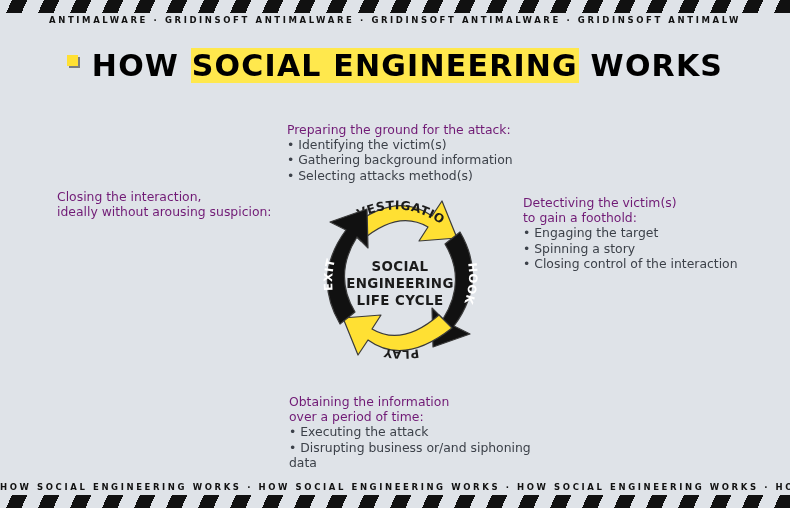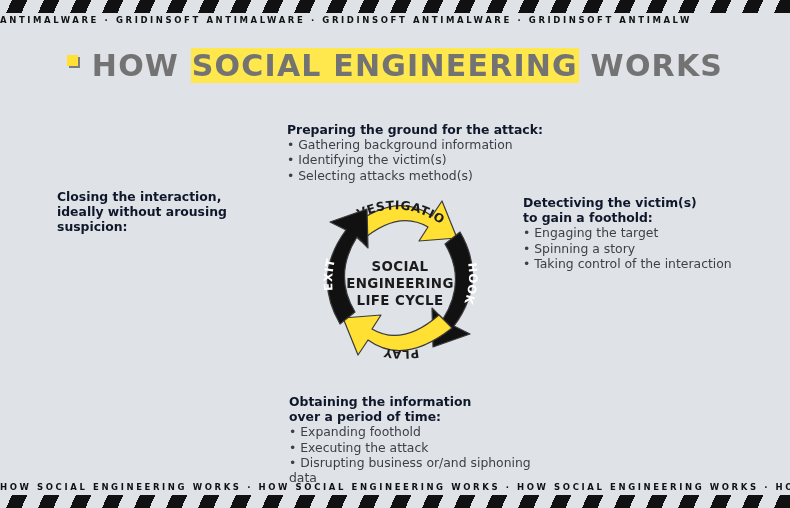--- a/index.html
+++ b/index.html
@@ -17,20 +17,21 @@
     background: #dfe3e8;
     overflow: hidden;
   }
 
   
   .band {
     position: absolute;
     left: 0;
     width: 690px;
     height: 28px;
+    text-align: center;
   }
   .band.top { top: 0; }
   .band.bottom { bottom: 0; }
 
   .stripes {
     position: absolute;
     left: -20px;
     width: 840px;
     height: 13px;
     background-image: repeating-linear-gradient(
@@ -73,41 +74,41 @@
     background: #ffe033;
     box-shadow: 2px 2px 0 rgba(40,40,40,0.55);
     vertical-align: 10px;
     margin-right: 14px;
   }
   #title-text {
     display: inline-block;
     font-size: 30px;
     font-weight: bold;
     letter-spacing: 1.2px;
-    color: #737373;
+    color: #000000;
     font-family: "DejaVu Sans", "Liberation Sans", sans-serif;
   }
   .hl {
     background: #ffe84d;
     padding: 0 1px;
     box-decoration-break: clone;
     -webkit-box-decoration-break: clone;
   }
 
   
   .block {
     position: absolute;
     color: #3c4149;
     font-size: 12.4px;
     line-height: 15.2px;
     font-family: "DejaVu Sans", "Liberation Sans", sans-serif;
   }
   .block .heading {
-    font-weight: bold;
-    color: #0f172a;
+    font-weight: normal;
+    color: #701a75;
   }
   .block ul {
     margin: 0;
     padding: 0;
     list-style: none;
   }
   .block li {
     margin: 0;
     padding: 0;
     text-indent: 0;
@@ -155,46 +156,45 @@
     <div class="marquee">ANTIMALWARE  ·  GRIDINSOFT ANTIMALWARE  ·  GRIDINSOFT ANTIMALWARE  ·  GRIDINSOFT ANTIMALW</div>
   </div>
 
   <div id="title-row">
     <span id="title-bullet"></span><span id="title-text"><span>HOW </span><span class="hl">SOCIAL ENGINEERING</span><span> WORKS</span></span>
   </div>
 
   <div class="block" id="block-top">
     <div class="heading">Preparing the ground for the attack:</div>
     <ul>
+      <li>Identifying the victim(s)</li>
       <li>Gathering background information</li>
-      <li>Identifying the victim(s)</li>
       <li>Selecting attacks method(s)</li>
     </ul>
   </div>
 
   <div class="block" id="block-left">
     <div class="heading">Closing the interaction,</div>
     <div class="heading">ideally without arousing suspicion:</div>
   </div>
 
   <div class="block" id="block-right">
     <div class="heading">Detectiving the victim(s)</div>
     <div class="heading">to gain a foothold:</div>
     <ul>
       <li>Engaging the target</li>
       <li>Spinning a story</li>
-      <li>Taking control of the interaction</li>
+      <li>Closing control of the interaction</li>
     </ul>
   </div>
 
   <div class="block" id="block-bottom">
     <div class="heading">Obtaining the information</div>
     <div class="heading">over a period of time:</div>
     <ul>
-      <li>Expanding foothold</li>
       <li>Executing the attack</li>
       <li>Disrupting business or/and siphoning data</li>
     </ul>
   </div>
 
   <div id="cycle">
     <svg width="200" height="180" viewBox="0 0 200 180">
 
       <defs>
 

